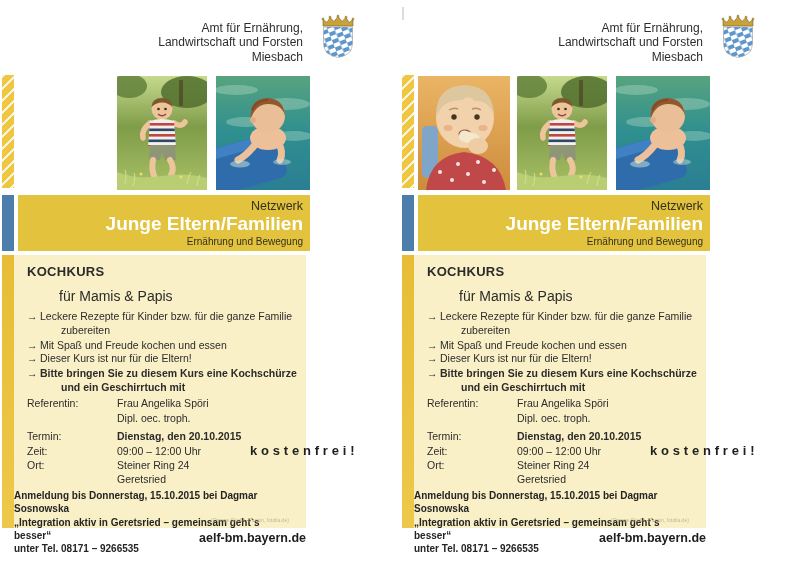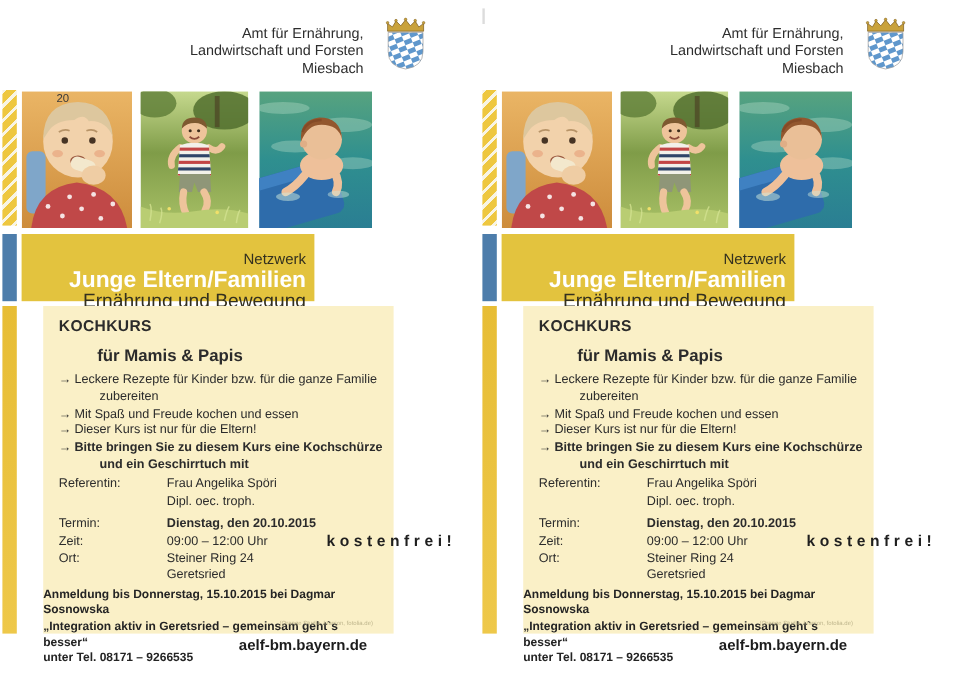--- a/index.html
+++ b/index.html
@@ -18,31 +18,31 @@
   .bar.blue{top:195px;height:56px;background:#4d7dab;}
   .bar.gold{top:255px;height:273px;background:linear-gradient(to bottom,#e7bd35,#eec84a);}
 
   .photo{position:absolute;top:76px;height:114px;overflow:hidden;}
   .photo svg{width:100%;height:100%;display:block;}
   .photo.p1{left:18px;width:92px;}
   .photo.p2{left:117px;width:90px;}
   .photo.p3{left:216px;width:94px;}
   .pagenum{position:absolute;left:29px;top:1px;font-size:9.5px;color:#3a3a3a;}
 
-  .banner{position:absolute;left:18px;top:195px;width:244px;height:56px;background:#e3c33e;
-          box-sizing:border-box;text-align:right;padding:14px 7px 0 0;color:#33301f;}
+  .banner{position:absolute;left:18px;top:195px;width:292px;height:56px;background:#e3c33e;
+          box-sizing:border-box;text-align:right;padding:4px 7px 0 0;color:#33301f;}
   .banner .b1{font-size:12.5px;line-height:15px;}
   .banner .b2{font-size:19px;font-weight:bold;color:#ffffff;line-height:20px;}
-  .banner .b3{font-size:16px;line-height:15px;}
-
-  .body-area{position:absolute;left:36px;top:255px;width:292px;height:273px;background:#faf0c7;
+  .banner .b3{font-size:10px;line-height:15px;}
+
+  .body-area{position:absolute;left:14px;top:255px;width:292px;height:273px;background:#faf0c7;
              font-size:10.5px;}
   .body-area>div{position:absolute;}
   .course-title{left:13px;top:9px;font-size:13px;font-weight:bold;letter-spacing:.3px;}
-  .course-subtitle{left:45px;top:33px;font-size:14px;font-weight:bold;}
+  .course-subtitle{left:45px;top:33px;font-size:14px;font-weight:normal;}
 
   .bullet{left:13px;line-height:13.8px;white-space:nowrap;}
   .bullet .arr{display:inline-block;width:13px;}
   .bullet .line2{margin-left:34px;}
   .bullet.bold{font-weight:bold;}
   .b-1{top:55px;} .b-2{top:84px;} .b-3{top:97px;} .b-4{top:112px;}
 
   .d-lab{left:13px;} .d-val{left:82px;margin-left:21px;}
   .r-1{top:142px;} .r-1b{top:157px;} .r-2{top:175px;} .r-3{top:190px;}
   .r-4{top:204px;} .r-4b{top:218px;}
@@ -183,26 +183,20 @@
   <div class="office">
     <div>Amt für Ernährung,</div>
     <div>Landwirtschaft und Forsten</div>
     <div>Miesbach</div>
   </div>
   <svg class="coa">
       <use href="#sym-coa"></use>
     </svg>
 
   <div class="bar striped"></div>
-  <div class="photo p1">
-    <svg>
-        <use href="#sym-ph1"></use>
-      </svg>
-    <span class="pagenum">20</span>
-  </div>
   <div class="photo p2">
     <svg>
         <use href="#sym-ph2"></use>
       </svg>
   </div>
   <div class="photo p3">
     <svg>
         <use href="#sym-ph3"></use>
       </svg>
   </div>

